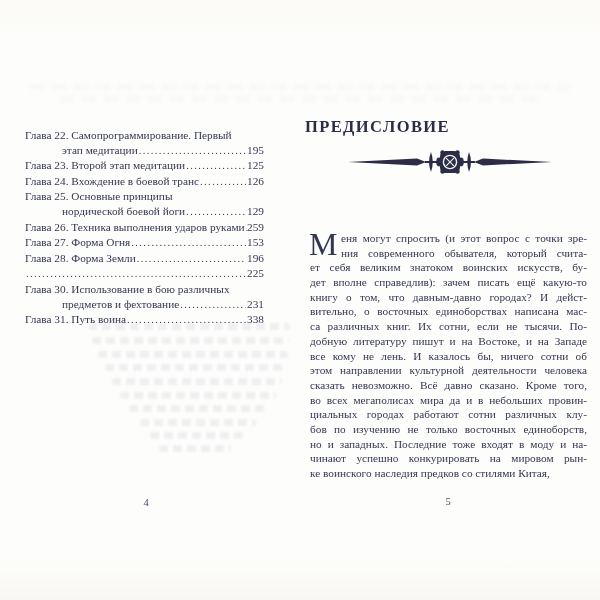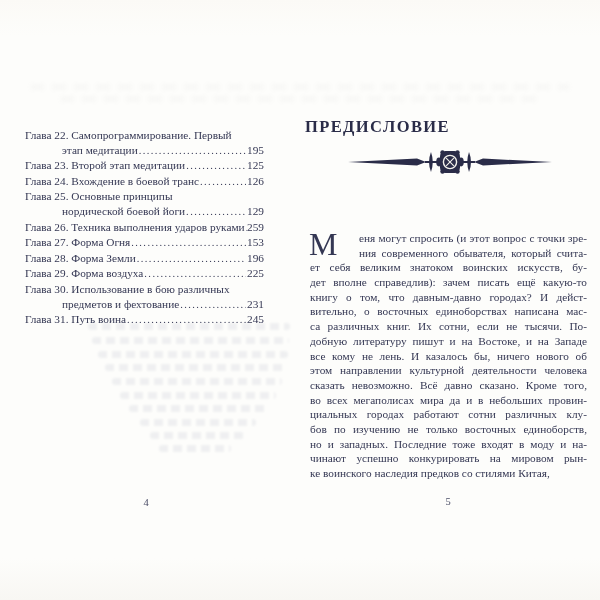--- a/index.html
+++ b/index.html
@@ -53,21 +53,21 @@
   .ornament{position:absolute;left:347px;top:145px;width:206px;height:34px;}
 
   .preface{
     position:absolute;left:310px;top:231px;width:277px;
     font-size:11.3px;color:var(--ink,#343753);
   }
   .pline{
     line-height:14.7px;height:14.7px;overflow:hidden;
     text-align:justify;text-align-last:justify;
   }
-  .pline.capind{margin-left:49px;}
+  .pline.capind{margin-left:31px;}
   .pline.lastline{text-align-last:left;}
   .dropcap{
     position:absolute;left:-1px;top:-3px;
     font-size:32px;line-height:32px;font-weight:normal;
     color:var(--ink,#343753);
   }
 
   .pagenum{
     position:absolute;font-size:10.5px;color:#4a4d66;
     width:24px;text-align:center;
@@ -133,40 +133,39 @@
           <span class="toc-page">153</span>
         </div>
 
         <div class="toc-row">
           <span class="toc-text">Глава 28. Форма Земли</span>
           <span class="leader"></span>
           <span class="toc-page">196</span>
         </div>
 
         <div class="toc-row">
-          <span class="toc-text">Глава 29. Форма воздуха</span>
           <span class="leader"></span>
           <span class="toc-page">225</span>
         </div>
 
         <div class="toc-row nopage">
           <span class="toc-text">Глава 30. Использование в бою различных</span>
 
         </div>
 
         <div class="toc-row indent">
           <span class="toc-text">предметов и фехтование</span>
           <span class="leader"></span>
           <span class="toc-page">231</span>
         </div>
 
         <div class="toc-row">
           <span class="toc-text">Глава 31. Путь воина</span>
           <span class="leader"></span>
-          <span class="toc-page">245</span>
+          <span class="toc-page">338</span>
         </div>
       </div>
 
     <div>
       <div class="gline" style="left:88px;top:323px;width:202px;"></div>
       <div class="gline" style="left:92px;top:337px;width:197px;"></div>
       <div class="gline" style="left:98px;top:351px;width:190px;"></div>
       <div class="gline" style="left:105px;top:364px;width:180px;"></div>
       <div class="gline" style="left:112px;top:378px;width:170px;"></div>
       <div class="gline" style="left:120px;top:392px;width:156px;"></div>
@@ -221,21 +220,21 @@
           <div class="pline">дет вполне справедлив): зачем писать ещё какую-то</div>
 
           <div class="pline">книгу о том, что давным-давно городах? И дейст-</div>
 
           <div class="pline">вительно, о восточных единоборствах написана мас-</div>
 
           <div class="pline">са различных книг. Их сотни, если не тысячи. По-</div>
 
           <div class="pline">добную литературу пишут и на Востоке, и на Западе</div>
 
-          <div class="pline">все кому не лень. И казалось бы, ничего нового об</div>
+          <div class="pline">все кому не лень. И казалось бы, ничего сотни об</div>
 
           <div class="pline">этом направлении культурной деятельности человека</div>
 
           <div class="pline">сказать невозможно. Всё давно сказано. Кроме того,</div>
 
           <div class="pline">во всех мегаполисах мира да и в небольших провин-</div>
 
           <div class="pline">циальных городах работают сотни различных клу-</div>
 
           <div class="pline">бов по изучению не только восточных единоборств,</div>

